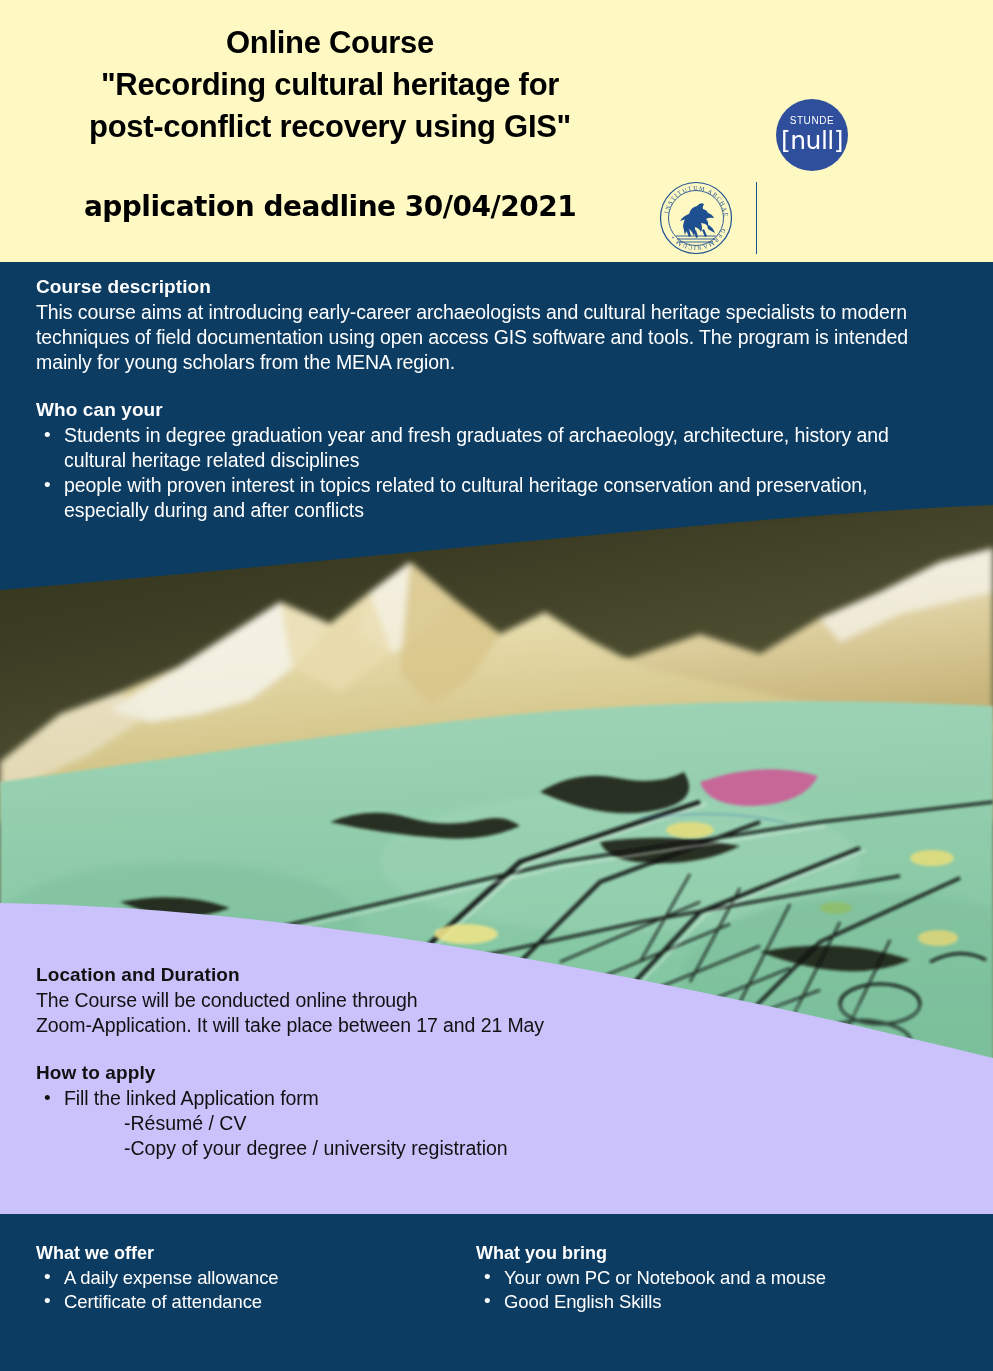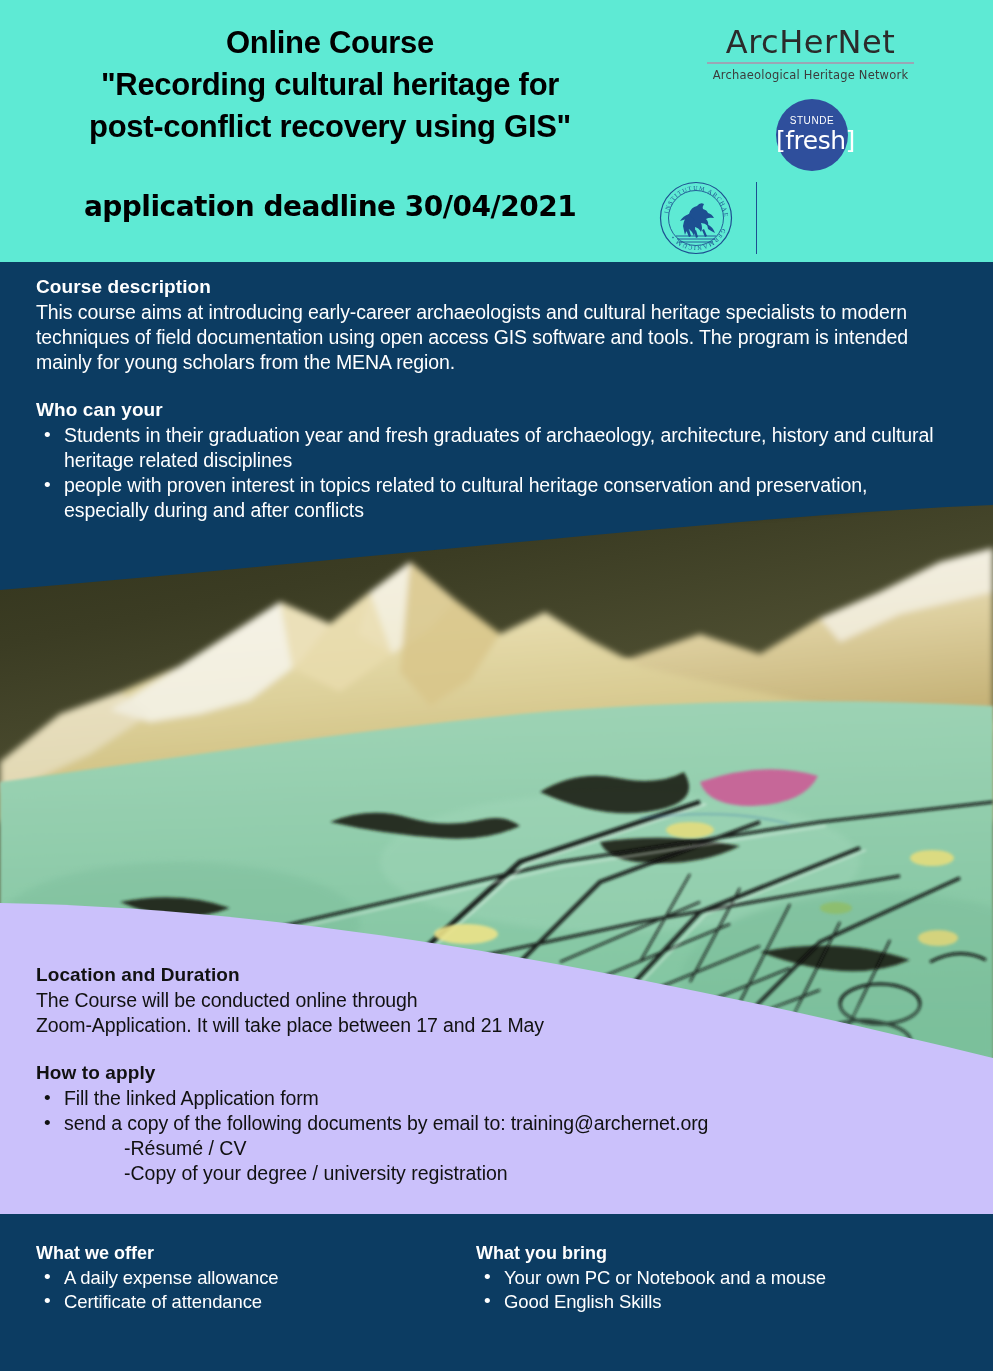--- a/index.html
+++ b/index.html
@@ -13,21 +13,21 @@
     height:1371px;
     overflow:hidden;
     background:#ffffff;
   }
 
   
   .header{
     position:absolute;
     left:0; top:0;
     width:993px; height:262px;
-    background:#5eead4;
+    background:#fef9c3;
     z-index:6;
   }
   .header-titles{
     position:absolute;
     left:0; top:22px;
     width:660px;
     text-align:center;
   }
   .title-line{
     font-family:"Liberation Sans", sans-serif;
@@ -381,29 +381,24 @@
   <div class="header">
 
     <div class="header-titles">
       <div class="title-line">Online Course</div>
       <div class="title-line">"Recording cultural heritage for</div>
       <div class="title-line">post-conflict recovery using GIS"</div>
     </div>
 
     <div class="deadline">application deadline 30/04/2021</div>
 
-    <div class="logo-archernet">
-      <div class="word">ArcHerNet</div>
-      <div class="rule"></div>
-      <div class="sub">Archaeological Heritage Network</div>
-    </div>
 
     <div class="logo-stunde">
       <div class="st">STUNDE</div>
-      <div class="nl">[fresh]</div>
+      <div class="nl">[null]</div>
     </div>
 
     <div class="logo-dai">
       <div class="dai-seal">
         <svg width="76" height="76" viewBox="0 0 76 76" xmlns="http://www.w3.org/2000/svg" aria-hidden="true">
           <defs>
             <path id="seal-arc-top" d="M 10,38 A 28,28 0 0 1 66,38"></path>
             <path id="seal-arc-bot" d="M 66,38 A 28,28 0 0 1 10,38"></path>
           </defs>
           <circle cx="38" cy="38" r="35.5" fill="none" stroke="#1d4f91" stroke-width="1.2"></circle>
@@ -439,39 +434,38 @@
   <div class="panel-blue-top">
     <svg class="shape" viewBox="0 0 993 340" preserveAspectRatio="none" xmlns="http://www.w3.org/2000/svg" aria-hidden="true">
       <path d="M0,0 L993,0 L993,243 C760,252 380,296 0,328 Z" fill="#0c3c62"></path>
     </svg>
     <div class="content">
       <div class="sect-head">Course description</div>
       <p class="body-text">This course aims at introducing early-career archaeologists and cultural heritage specialists to modern techniques of field documentation using open access GIS software and tools. The program is intended mainly for young scholars from the MENA region.</p>
       <div class="gap-md"></div>
       <div class="sect-head">Who can your</div>
       <ul class="bul">
-        <li>Students in their graduation year and fresh graduates of archaeology, architecture, history and cultural heritage related disciplines</li>
+        <li>Students in degree graduation year and fresh graduates of archaeology, architecture, history and cultural heritage related disciplines</li>
         <li>people with proven interest in topics related to cultural heritage conservation and preservation, especially during and after conflicts</li>
       </ul>
     </div>
   </div>
 
   <div class="panel-lav">
     <svg class="shape" viewBox="0 0 993 336" preserveAspectRatio="none" xmlns="http://www.w3.org/2000/svg" aria-hidden="true">
       <path d="M0,23 C300,28 640,92 993,178 L993,336 L0,336 Z" fill="#cbc1fb"></path>
     </svg>
     <div class="content">
       <div class="sect-head">Location and Duration</div>
       <div class="body-text">The Course will be conducted online through</div>
       <div class="body-text">Zoom-Application. It will take place between 17 and 21 May</div>
       <div class="gap-md"></div>
       <div class="sect-head">How to apply</div>
       <ul class="bul">
         <li>Fill the linked Application form</li>
-        <li>send a copy of the following documents by email to: training@archernet.org</li>
       </ul>
       <div class="indent-line">-Résumé / CV</div>
       <div class="indent-line">-Copy of your degree / university registration</div>
     </div>
   </div>
 
   <div class="panel-blue-bottom">
     <div class="bb-col left">
       <div class="bb-head">What we offer</div>
       <ul class="bul tight">

